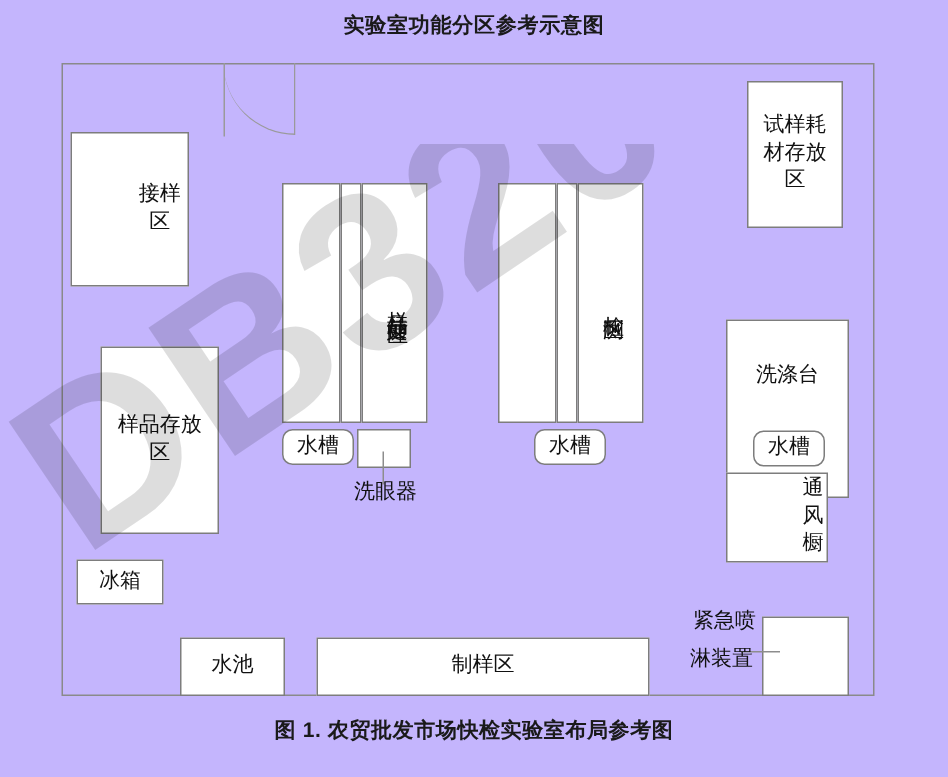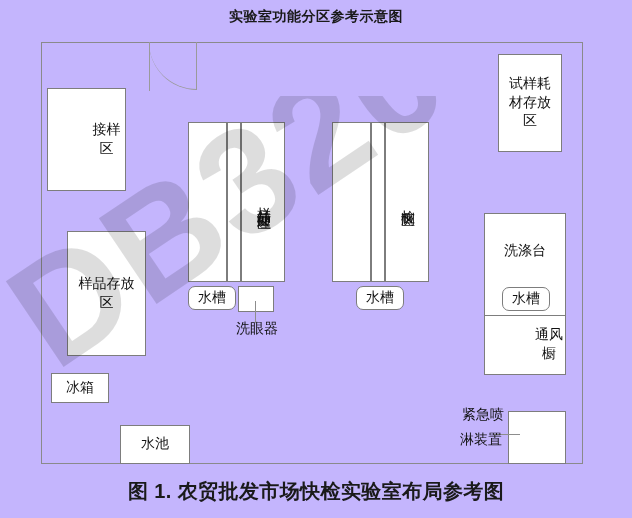--- a/index.html
+++ b/index.html
@@ -133,21 +133,21 @@
     z-index: 4;
   }
 
   
   .caption {
     position: absolute;
     left: 0;
     top: 478px;
     width: 632px;
     text-align: center;
-    font-size: 20px;
+    font-size: 14px;
     font-weight: 700;
     font-family: "Liberation Sans", "DejaVu Sans", sans-serif;
     letter-spacing: 0.4px;
     z-index: 6;
   }
 </style>
 </head>
 <body>
 
 <div id="page">
@@ -203,31 +203,34 @@
       <span>试样耗材存放区</span>
     </div>
 
     <div class="box" style="left:442px; top:122px; width:82px; height:119px; display:block;margin-top:48px;">
       <div style="position:absolute; left:0; top:28px; width:100%; text-align:center;">洗涤台</div>
       <div class="box rounded" style="left:17px; top:73px; width:48px; height:24px;">
         <span>水槽</span>
       </div>
     </div>
 
-    <div class="box" style="left:442px; top:272px; width:82px; height:60px;padding-left:48px;">
+    <div class="box" style="left:442px; top:272px; width:68px; height:60px;padding-left:48px;">
       <span>通风橱</span>
     </div>
 
     <div class="box" style="left:466px; top:368px; width:58px; height:53px;"></div>
     <div class="leader" style="left:452px; top:391px; width:26px; height:1px;"></div>
     <div class="label-free" style="left:420px; top:363px; width:58px; text-align:left;">紧急喷</div>
     <div class="label-free" style="left:410px; top:388px; width:58px; text-align:center;">淋装置</div>
 
     <div class="box" style="left:78px; top:382px; width:70px; height:39px;">
       <span>水池</span>
     </div>
 
+    <div class="box" style="left:169px; top:382px; width:222px; height:39px;">
+      <span>制样区</span>
+    </div>
 
   </div>
 
   <div class="caption">图 1. 农贸批发市场快检实验室布局参考图</div>
 
 </div>
 
 </body></html>

